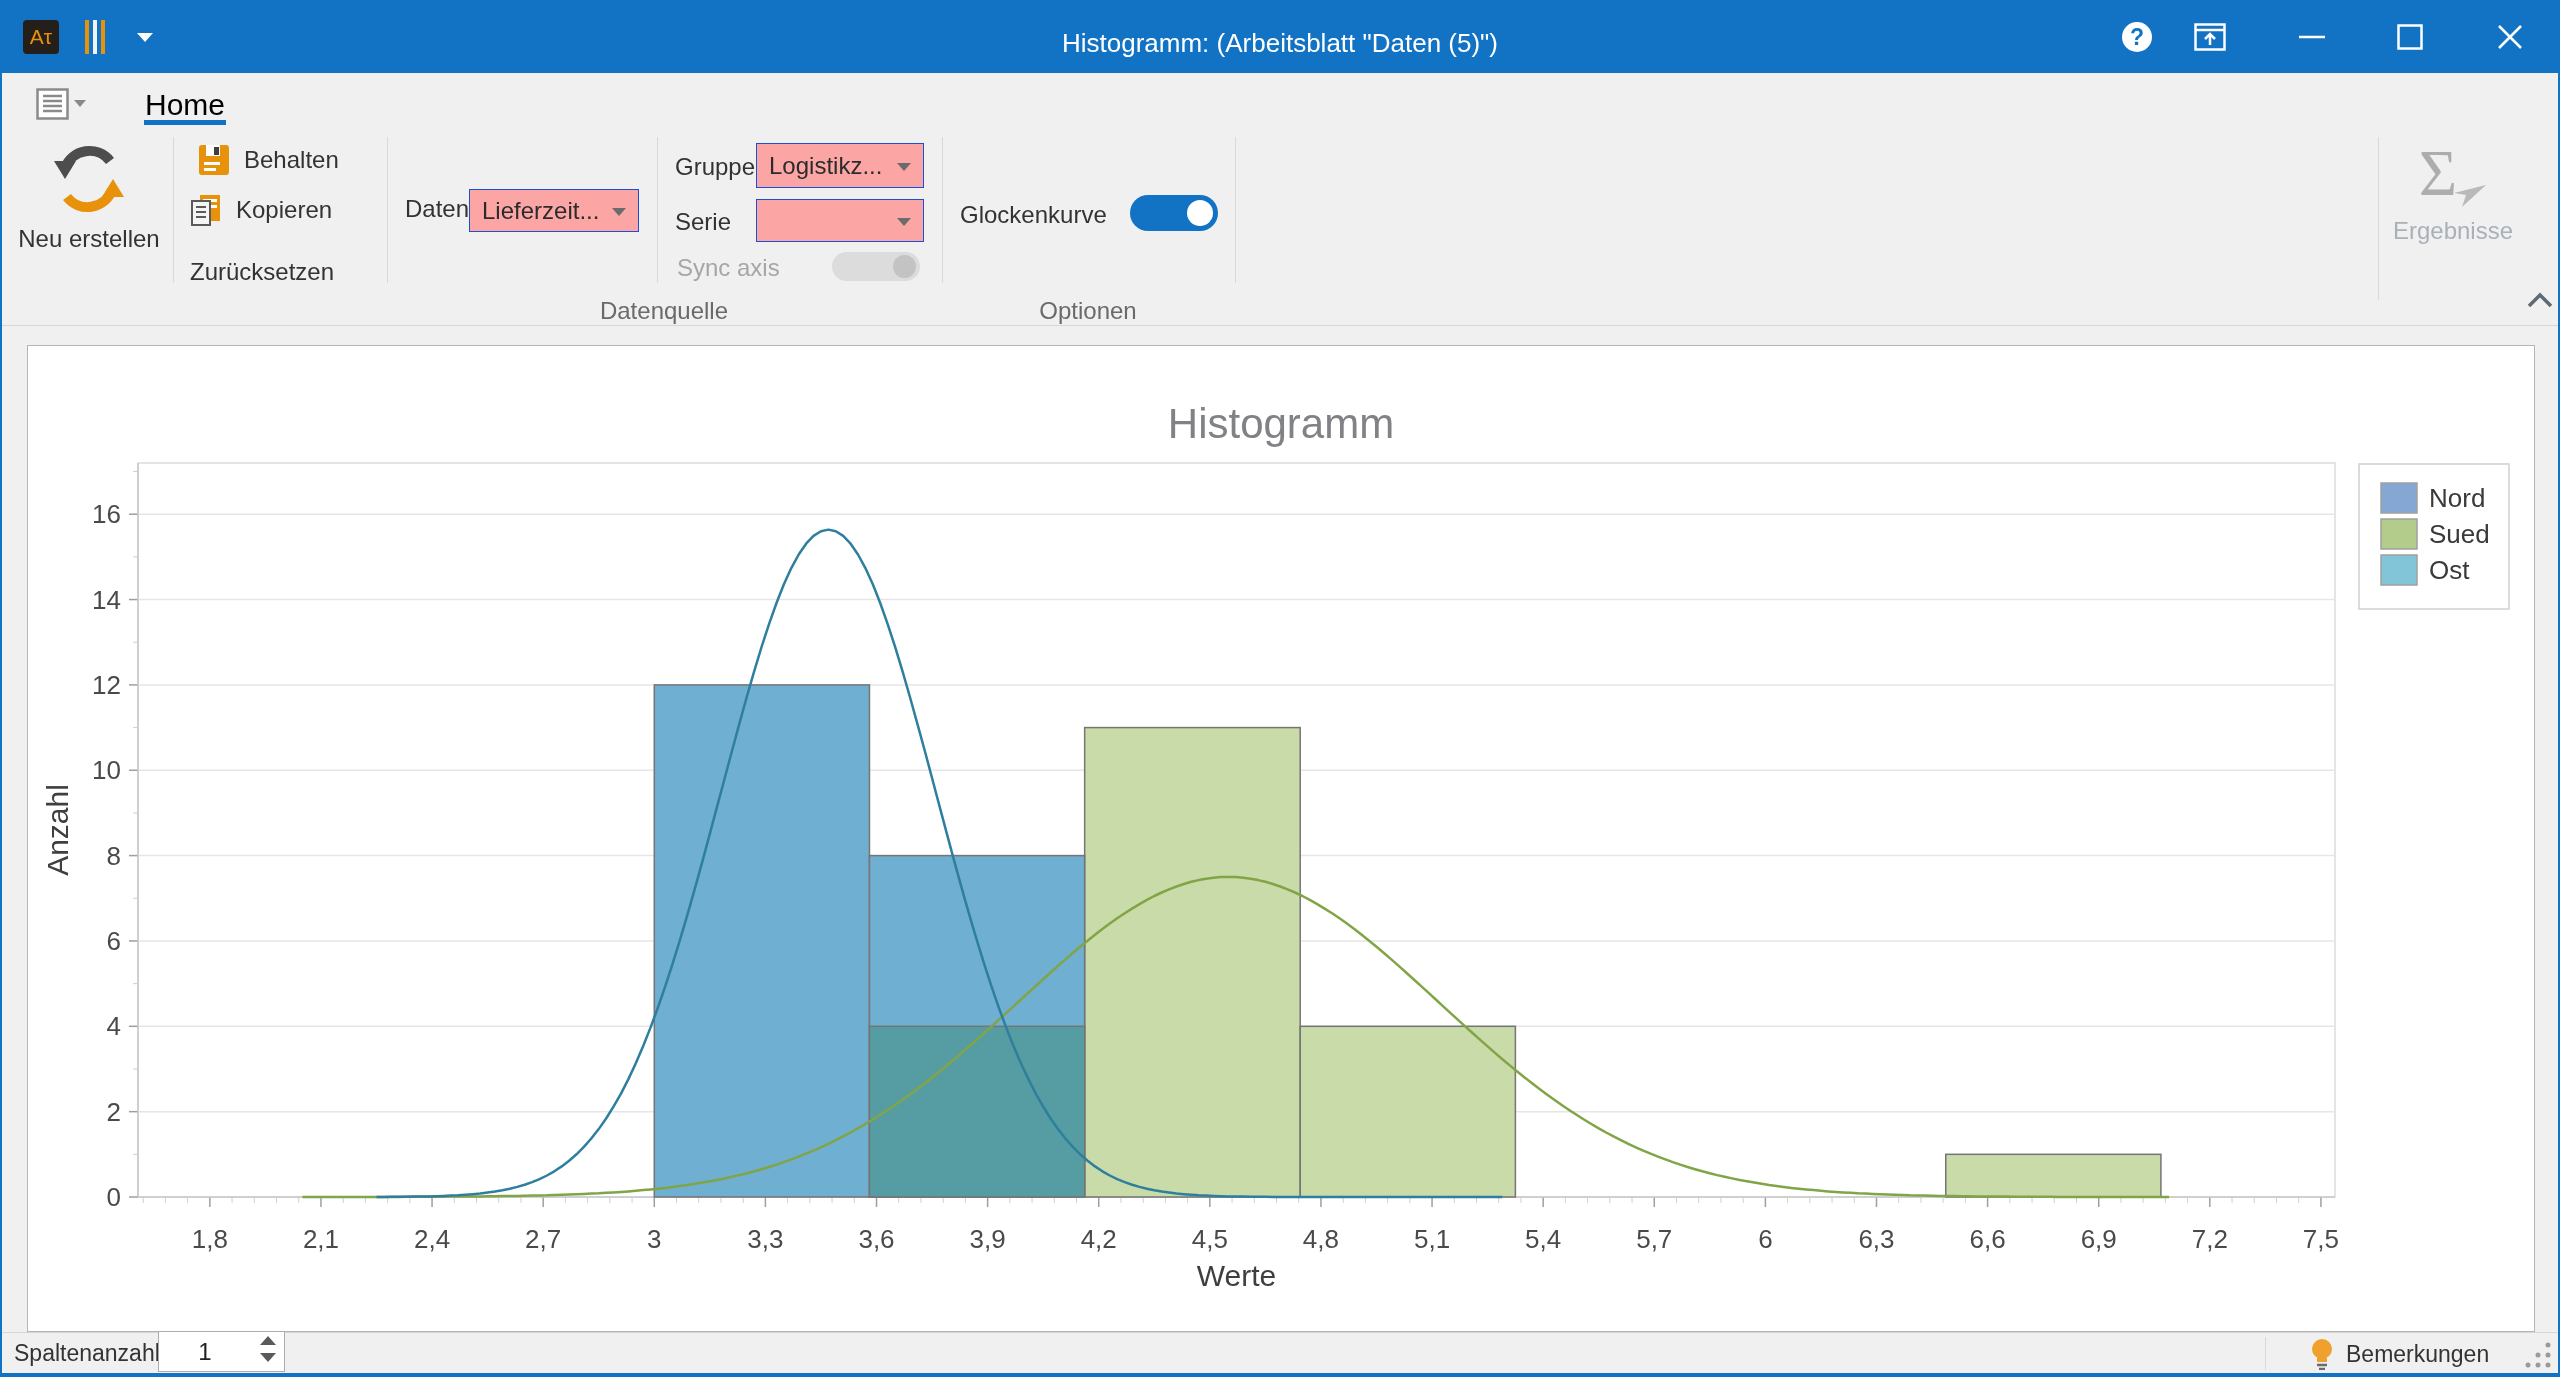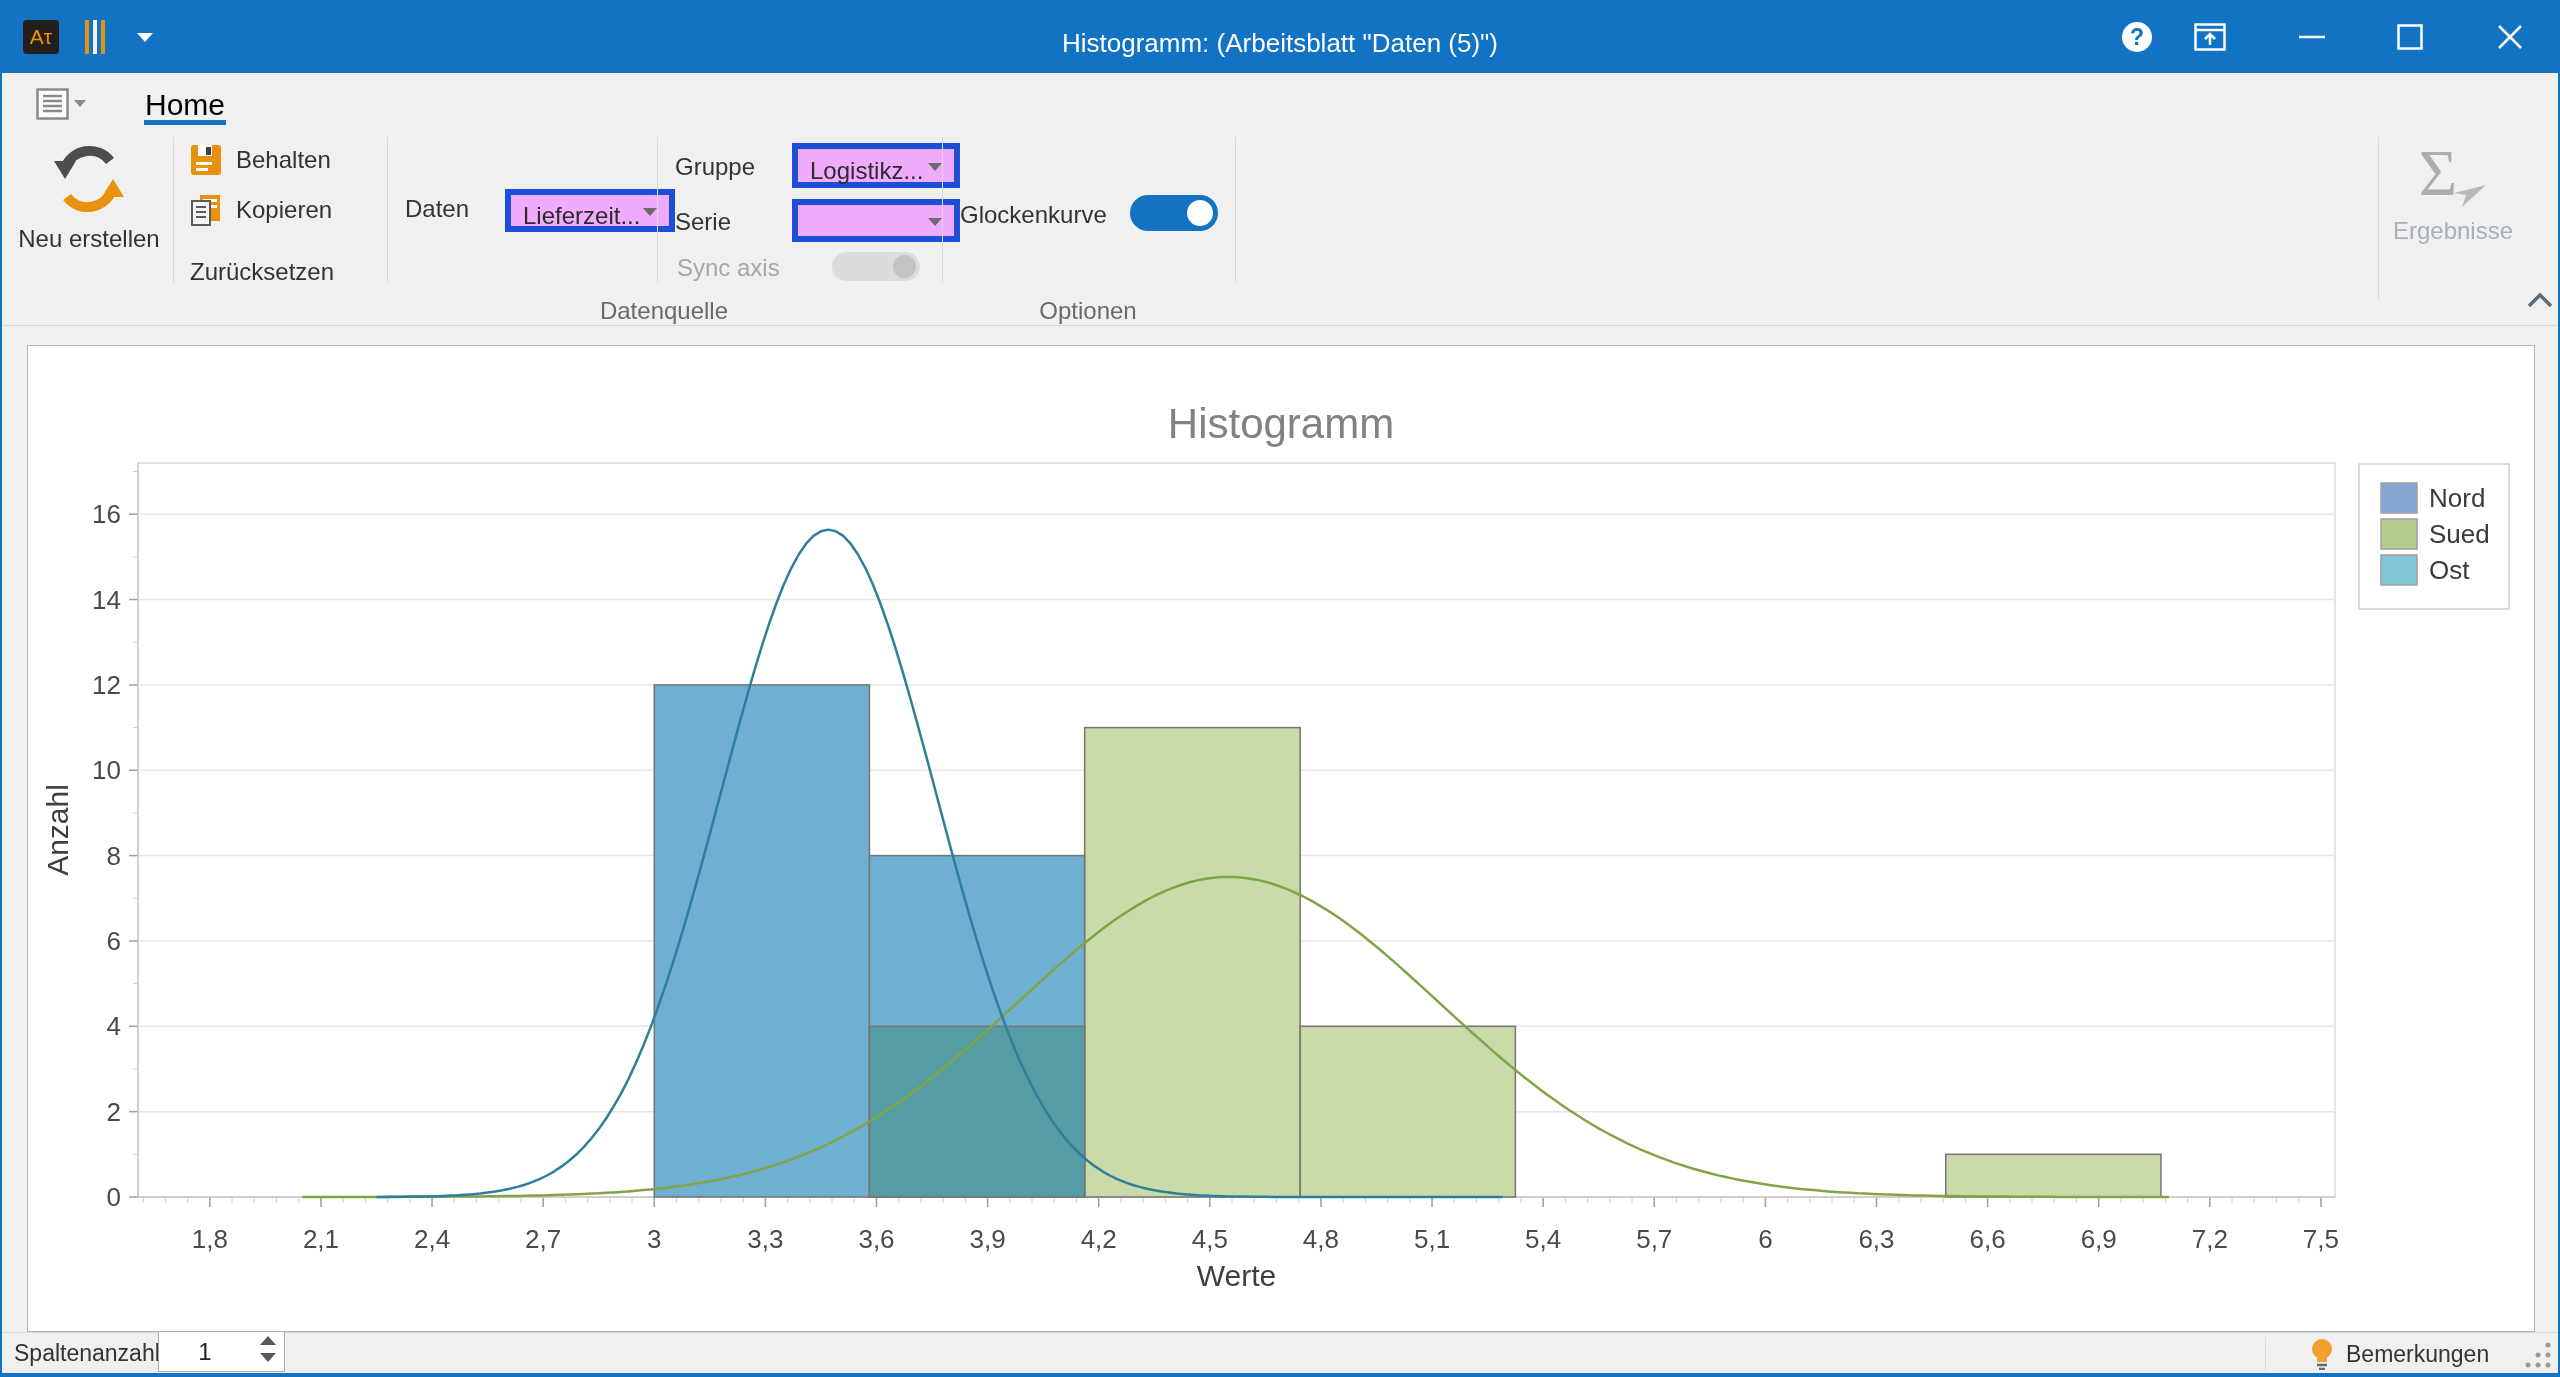--- a/index.html
+++ b/index.html
@@ -16,21 +16,21 @@
 
   
   #ribbon{left:2px;top:73px;width:2556px;height:252px;background:#F0F0F0;border-bottom:1px solid #D6D6D6;}
   .rb-sep{width:1px;background:#D9D9D9;}
   #home-tab{left:140px;top:18px;width:86px;height:28px;text-align:center;color:#000000;
             font-size:30px;line-height:28px;}
   #home-underline{left:142px;top:47px;width:82px;height:5px;background:#1272C4;}
   .rb-label{font-size:24px;color:#333;white-space:nowrap;}
   .rb-label-dis{font-size:24px;color:#A6A6A6;white-space:nowrap;}
   .grp-label{font-size:24px;color:#6A6A6A;white-space:nowrap;}
-  .combo{background:#f0abfc;border:6px solid #1d4ed8;box-sizing:border-box;margin-left:36px;}
+  .combo{background:#fca5a5;border:1px solid #1d4ed8;box-sizing:border-box;}
   .combo .val{position:absolute;left:12px;top:0;font-size:24px;color:#2B2B2B;white-space:nowrap;}
   .combo .car{position:absolute;right:12px;top:50%;margin-top:-3px;width:0;height:0;
               border-left:7px solid transparent;border-right:7px solid transparent;border-top:8px solid #6B6B6B;}
   .toggle{border-radius:18px;}
   .toggle .knob{position:absolute;border-radius:50%;}
   .stack-btn{display:flex;align-items:center;gap:14px;cursor:default;}
 
   
   #chart-panel{left:27px;top:345px;width:2506px;height:985px;background:#FFF;border:1px solid #B5B5B5;box-sizing:content-box;}
 
@@ -116,21 +116,21 @@
         <path d="M58 16 A26 26 0 0 0 13 23" fill="none" stroke="#4D4D4D" stroke-width="10"></path>
         <path d="M2 16 L24 16 L13 34 Z" fill="#4D4D4D"></path>
         <path d="M15 52 A26 26 0 0 0 60 45" fill="none" stroke="#E8920C" stroke-width="10"></path>
         <path d="M72 52 L50 52 L61 34 Z" fill="#E8920C"></path>
       </svg>
       <div class="rb-label" style="margin-top:6px;">Neu erstellen</div>
     </div>
 
     <div class="abs rb-sep" style="left:171px;top:64px;height:146px;"></div>
 
-    <div class="abs stack-btn" style="left:188px;top:70px;height:34px;justify-content:flex-end;">
+    <div class="abs stack-btn" style="left:196px;top:70px;height:34px;justify-content:flex-end;">
       <svg width="32" height="32">
         <rect x="1" y="1" width="30" height="30" rx="3" fill="#E8920C"></rect>
         <rect x="8" y="1" width="14" height="11" fill="#FFFFFF"></rect>
         <rect x="16" y="3" width="5" height="8" fill="#3F3F3F"></rect>
         <rect x="6" y="18" width="16" height="3" fill="#FFFFFF"></rect>
         <rect x="6" y="24" width="12" height="3" fill="#FFFFFF"></rect>
       </svg>
       <span class="rb-label">Behalten</span>
     </div>
     <div class="abs stack-btn" style="left:188px;top:120px;height:34px;">

